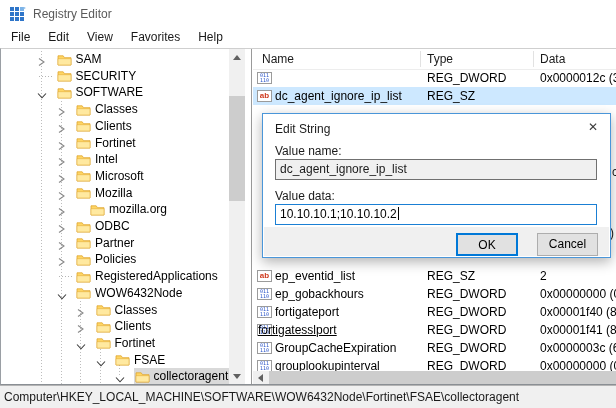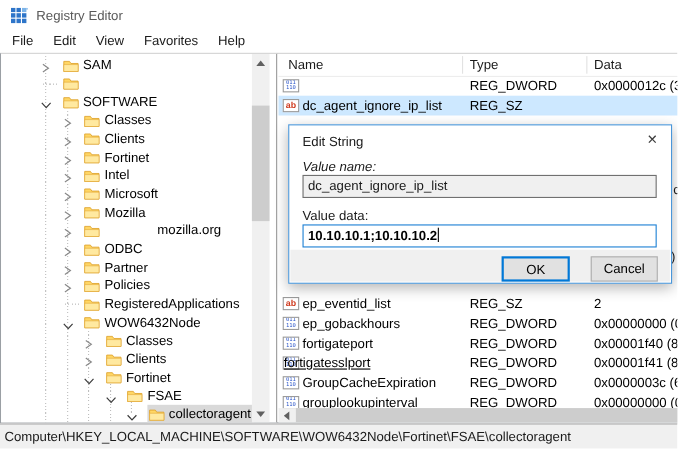--- a/index.html
+++ b/index.html
@@ -52,21 +52,21 @@
   
   .statusbar{position:absolute;left:0;top:385px;width:100%;height:23px;background:#f0f0f0;border-top:1px solid #b4b4b4;box-sizing:border-box;}
   .status-text{position:absolute;left:4px;top:4px;color:#1a1a1a;}
   
   .dialog{position:absolute;left:262px;top:113px;width:349px;height:145px;background:#fff;border:1px solid #4a96d9;box-sizing:border-box;box-shadow:0 4px 12px rgba(0,0,0,0.30);z-index:10;}
   .dlg-title{position:absolute;left:12px;top:6px;height:18px;line-height:18px;color:#1a1a1a;}
   .dlg-close{position:absolute;right:9px;top:5px;width:16px;height:16px;text-align:center;line-height:16px;font-size:12px;color:#3c3c3c;cursor:default;}
   .dlg-label{position:absolute;left:12px;height:14px;line-height:14px;color:#1a1a1a;}
   .tb{position:absolute;left:12px;right:13px;height:21px;line-height:19px;padding:0 4px;box-sizing:border-box;white-space:nowrap;overflow:hidden;}
   .tb.ro{top:45px;background:#f0f0f0;border:1px solid #707070;color:#1a1a1a;}
-  .tb.ed{top:90px;background:#fff;border:1px solid #1a7fd4;color:#000;font-weight:bold;}
+  .tb.ed{top:90px;background:#fff;border:1px solid #1a7fd4;color:#000;}
   .caret{display:inline-block;width:1px;height:13px;background:#000;vertical-align:-2px;margin-left:1px;}
   .dlg-footer{position:absolute;left:1px;right:1px;bottom:1px;height:29px;background:#f0f0f0;}
   .btn{position:absolute;top:119px;width:62px;height:23px;background:#e1e1e1;font-family:"Liberation Sans",sans-serif;font-size:12px;color:#000;text-align:center;line-height:21px;box-sizing:border-box;cursor:default;z-index:11;padding:0;}
   .btn.ok{left:193px;border:2px solid #0078d7;}
   .btn.cancel{left:274px;width:61px;border:1px solid #adadad;}
 </style>
 </head>
 <body>
 
 <div class="window">
@@ -118,20 +118,21 @@
           </div>
           <div class="tree-row" style="top: 18.7px;">
             <span class="tree-stub" style="left: 38px; width: 13px;"></span>
             <span class="tree-content" style="left: 54.5px;">
               <span style="display: inline-flex;">
                 <svg width="15" height="12" viewBox="0 0 15 12">
                   <path d="M1 1.8 h5.2 l1.3 1.9 H14 V11 H1 Z" fill="#ffd664" stroke="#dfa42f" stroke-width="0.8"></path>
                   <path d="M1 4.7 H14 V11 H1 Z" fill="#ffe9a0" stroke="#dfa42f" stroke-width="0.5"></path>
                 </svg>
               </span>
+              <span class="tree-label">SECURITY</span>
             </span>
           </div>
           <div class="tree-row" style="top: 35.4px;">
             <span class="tree-chevron" style="left: 36px;"><svg width="10" height="9" viewBox="0 0 10 9">
                 <path d="M1 2.5 L5 6.8 L9 2.5" fill="none" stroke="#3c3c3c" stroke-width="1.1"></path>
               </svg></span>
             <span class="tree-content" style="left: 54.5px;">
               <span style="display: inline-flex;">
                 <svg width="15" height="12" viewBox="0 0 15 12">
                   <path d="M1 1.8 h5.2 l1.3 1.9 H14 V11 H1 Z" fill="#ffd664" stroke="#dfa42f" stroke-width="0.8"></path>
@@ -222,21 +223,21 @@
                   <path d="M1 4.7 H14 V11 H1 Z" fill="#ffe9a0" stroke="#dfa42f" stroke-width="0.5"></path>
                 </svg>
               </span>
               <span class="tree-label">Mozilla</span>
             </span>
           </div>
           <div class="tree-row" style="top: 152.3px;">
             <span class="tree-chevron" style="left: 55.5px;"><svg width="9" height="10" viewBox="0 0 9 10">
                 <path d="M2 1.5 L7 5 L2 8.5" fill="none" stroke="#8a8a8a" stroke-width="1.1"></path>
               </svg></span>
-            <span class="tree-content" style="left: 74px; gap: 48px;">
+            <span class="tree-content" style="left: 88px;">
               <span style="display: inline-flex;">
                 <svg width="15" height="12" viewBox="0 0 15 12">
                   <path d="M1 1.8 h5.2 l1.3 1.9 H14 V11 H1 Z" fill="#ffd664" stroke="#dfa42f" stroke-width="0.8"></path>
                   <path d="M1 4.7 H14 V11 H1 Z" fill="#ffe9a0" stroke="#dfa42f" stroke-width="0.5"></path>
                 </svg>
               </span>
               <span class="tree-label">mozilla.org</span>
             </span>
           </div>
           <div class="tree-row" style="top: 169px;">
@@ -475,21 +476,21 @@
     </div>
   </div>
 
   <div class="statusbar">
     <span class="status-text">Computer\HKEY_LOCAL_MACHINE\SOFTWARE\WOW6432Node\Fortinet\FSAE\collectoragent</span>
   </div>
 
   <div class="dialog">
     <span class="dlg-title">Edit String</span>
     <span class="dlg-close">✕</span>
-    <span class="dlg-label" style="top:30px;font-style:italic;">Value name:</span>
+    <span class="dlg-label" style="top:30px;">Value name:</span>
     <div class="tb ro">
       <span>dc_agent_ignore_ip_list</span>
     </div>
     <span class="dlg-label" style="top:75px;">Value data:</span>
     <div class="dlg-footer"></div>
     <div class="tb ed">
       <span>10.10.10.1;10.10.10.2</span><span class="caret"></span>
     </div>
     <button class="btn ok">OK</button>
     <button class="btn cancel">Cancel</button>

